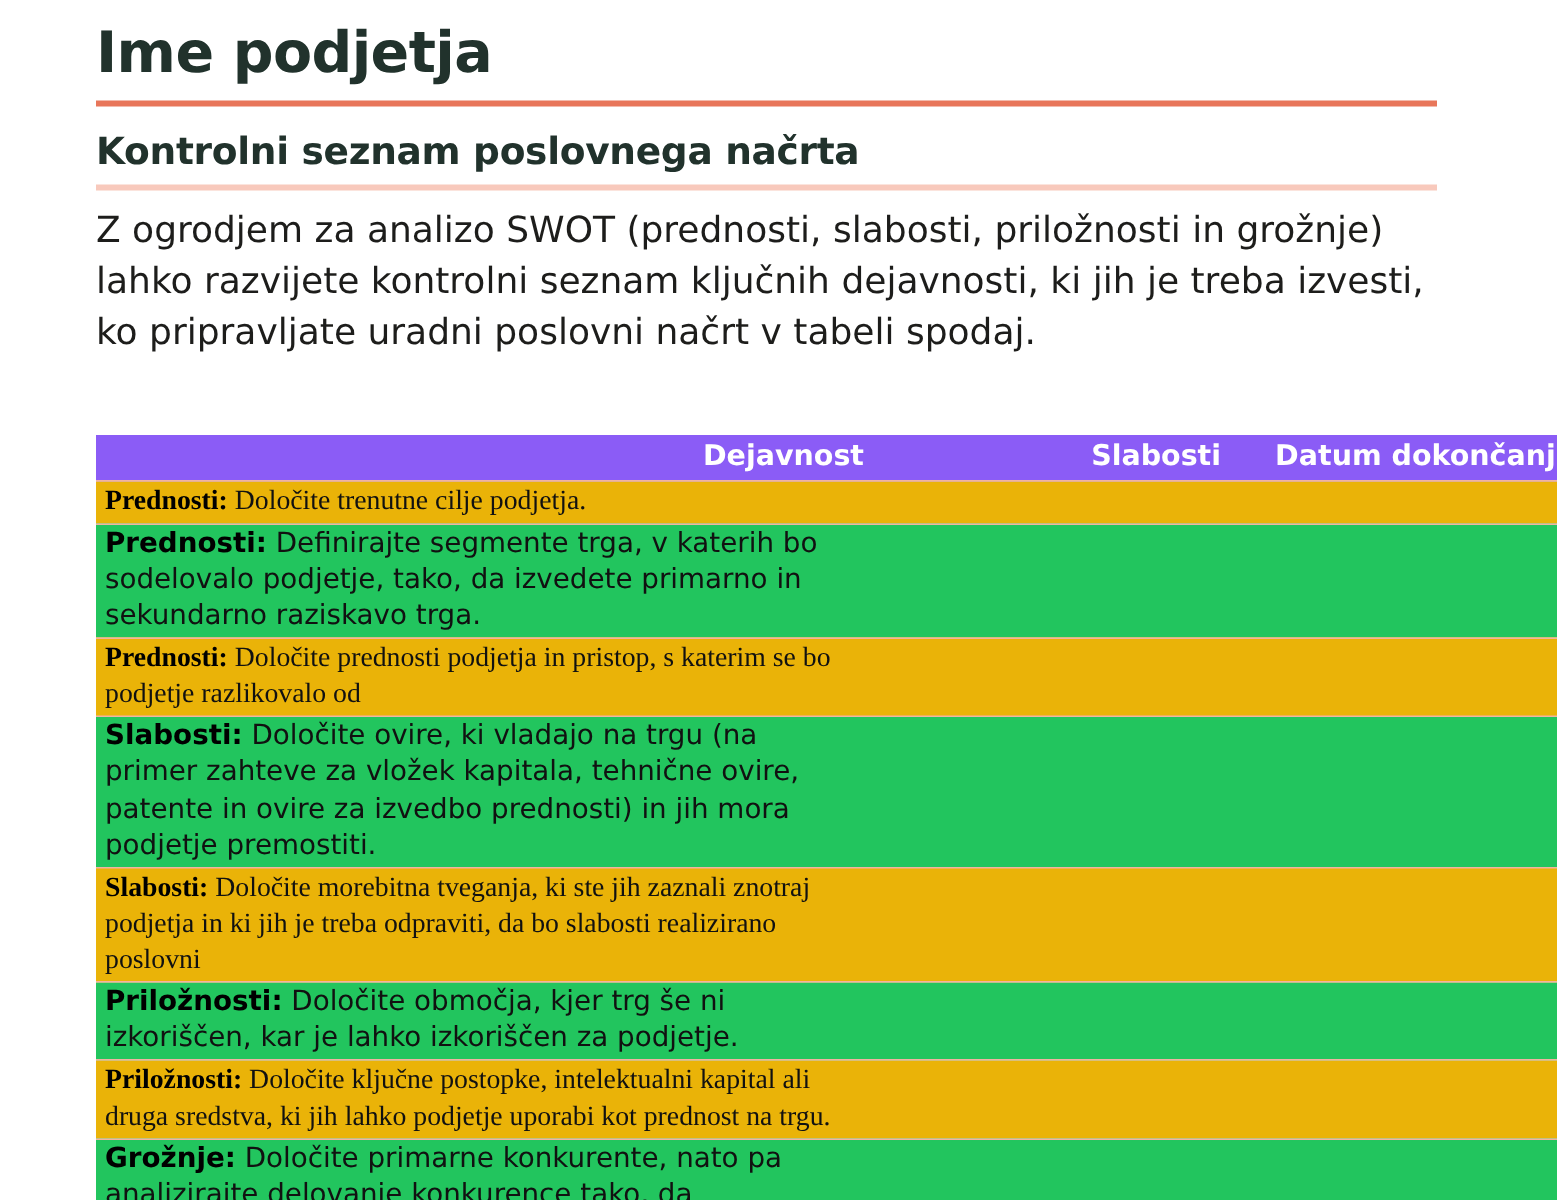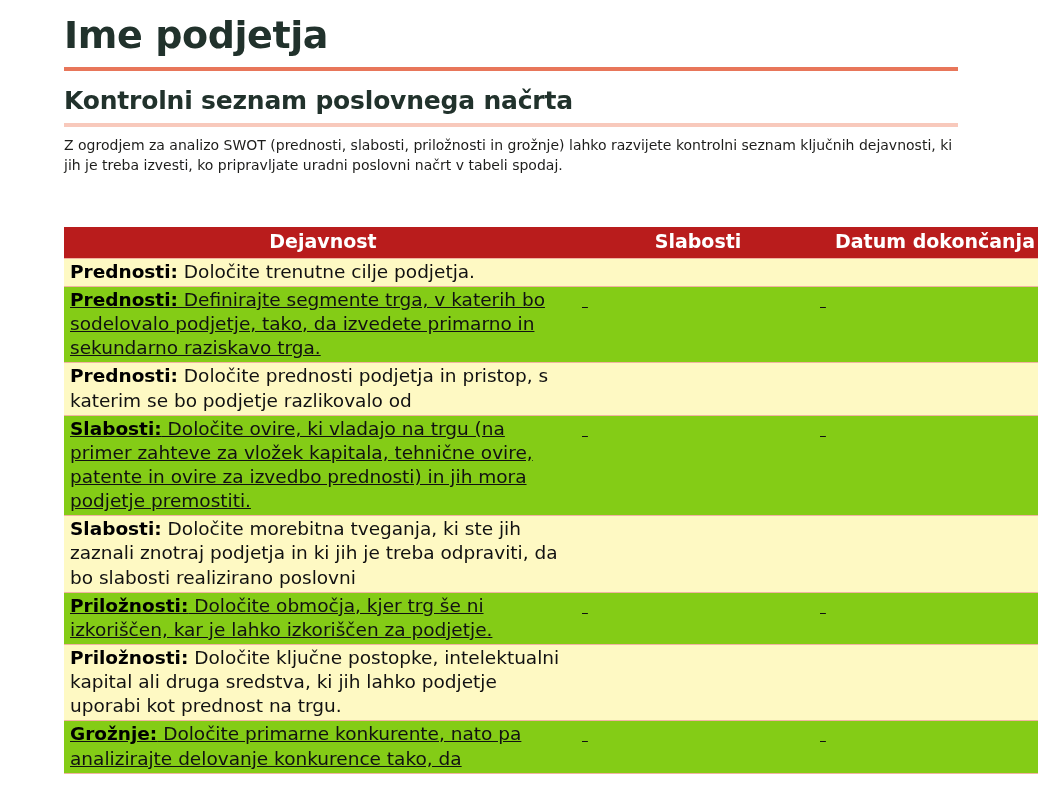--- a/index.html
+++ b/index.html
@@ -51,63 +51,63 @@
     line-height: 1.15;
     white-space: nowrap;
   }
   .rule-light {
     height: 4px;
     background: #F8C9BC;
     margin: 8px 0 0 0;
     width: 100%;
   }
   .intro {
-    font-size: 14px;
+    font-size: 24px;
     color: #1D1D1B;
     line-height: 1.42;
     margin: 9px 0 0 0;
     max-width: 960px;
   }
 
   
   .table-wrap {
     margin: 51px 0 0 0;
     padding: 0 6px 0 64px;
   }
   table.checklist {
     border-collapse: collapse;
     width: 968px;
     table-layout: fixed;
   }
   table.checklist th {
-    background: #b91c1c;
+    background: #8b5cf6;
     color: #FFFFFF;
     font-size: 19px;
     font-weight: 700;
-    text-align: center;
+    text-align: right;
     padding: 4px 0 5px 6px;
     line-height: 1.15;
     border: none;
     white-space: nowrap;
   }
   th.col-activity { width: 506px; }
   th.col-owner    { width: 232px; }
   th.col-date     { width: 230px; text-align: right; padding-right: 8px; }
 
   table.checklist td {
     font-size: 18.5px;
     color: #111111;
     line-height: 1.305;
     padding: 1px 6px 2px 6px;
     vertical-align: top;
     border-top: 1px solid #F2B3A2;
     border-bottom: 1px solid #F2B3A2;
   }
-  tr.shade td { background: #fef9c3; }
-  tr.plain td { background: #84cc16; text-decoration: underline; }
+  tr.shade td { background: #eab308; font-family: Liberation Serif, serif; }
+  tr.plain td { background: #22c55e; }
   td.cell-owner, td.cell-date { border-left: none; }
 
   .lead {
     font-weight: 700;
     color: #000000;
   }
 </style>
 </head>
 <body>
 

